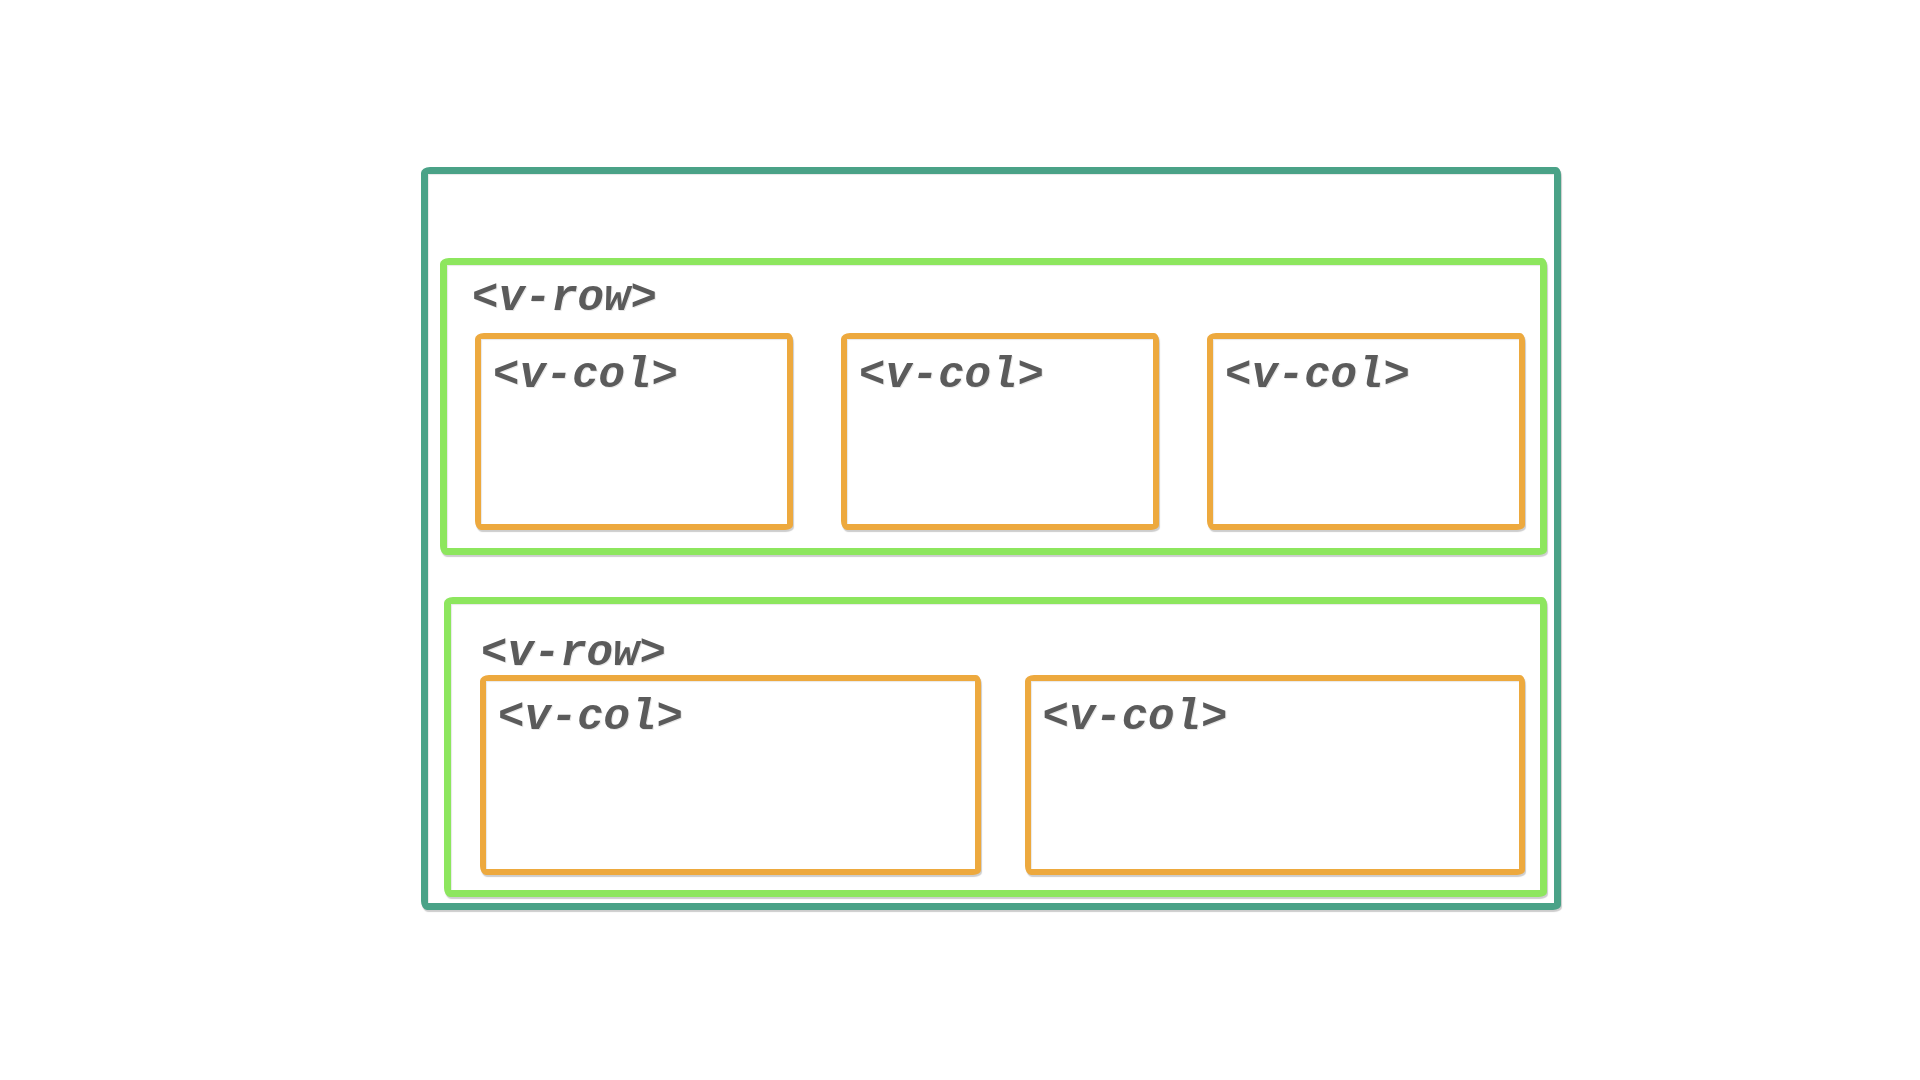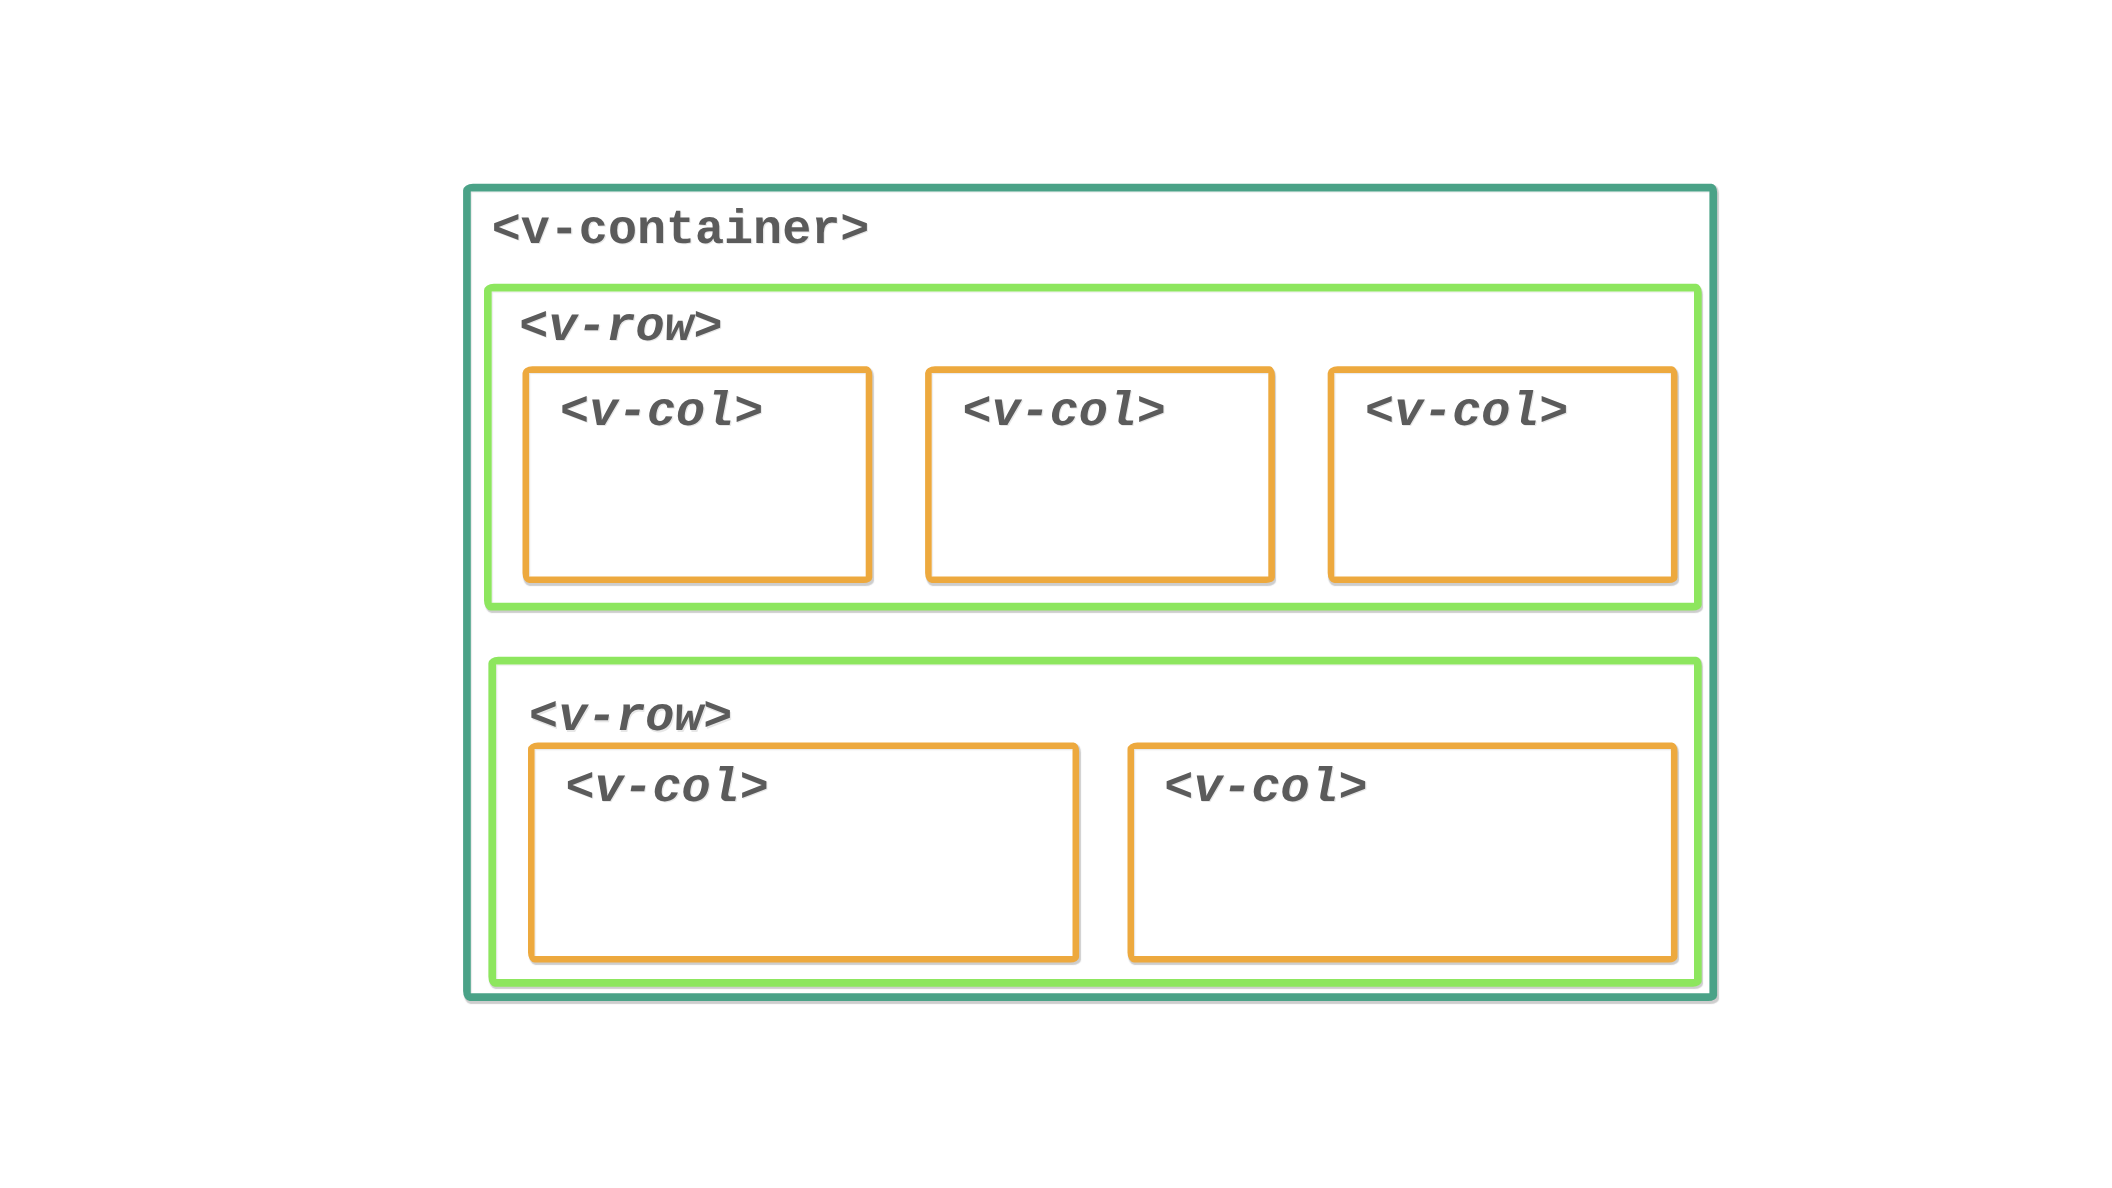--- a/index.html
+++ b/index.html
@@ -83,31 +83,30 @@
   }
   .row-1 .cols { left: 28px; top: 68px; width: 1050px; height: 197px; gap: 48px; }
   .row-2 .cols { left: 29px; top: 71px; width: 1045px; height: 200px; gap: 44px; }
 
   
   .v-col-box {
     flex: 1 1 0;
     height: 100%;
     border-width: 6px;
     border-color: var(--col-border);
-    padding: 13px 0 0 28px;
+    padding: 13px 0 0 12px;
   }
 </style>
 </head>
 <body>
 
 <div class="stage">
 
   <div class="sketch-box v-container-box">
 
-    <div class="tag-label container-label">&lt;v-container&gt;</div>
 
     <div class="sketch-box v-row-box row-1">
       <div class="tag-label row-label">&lt;v-row&gt;</div>
       <div class="cols">
         <div class="sketch-box v-col-box">
           <div class="tag-label col-label">&lt;v-col&gt;</div>
         </div>
         <div class="sketch-box v-col-box">
           <div class="tag-label col-label">&lt;v-col&gt;</div>
         </div>

